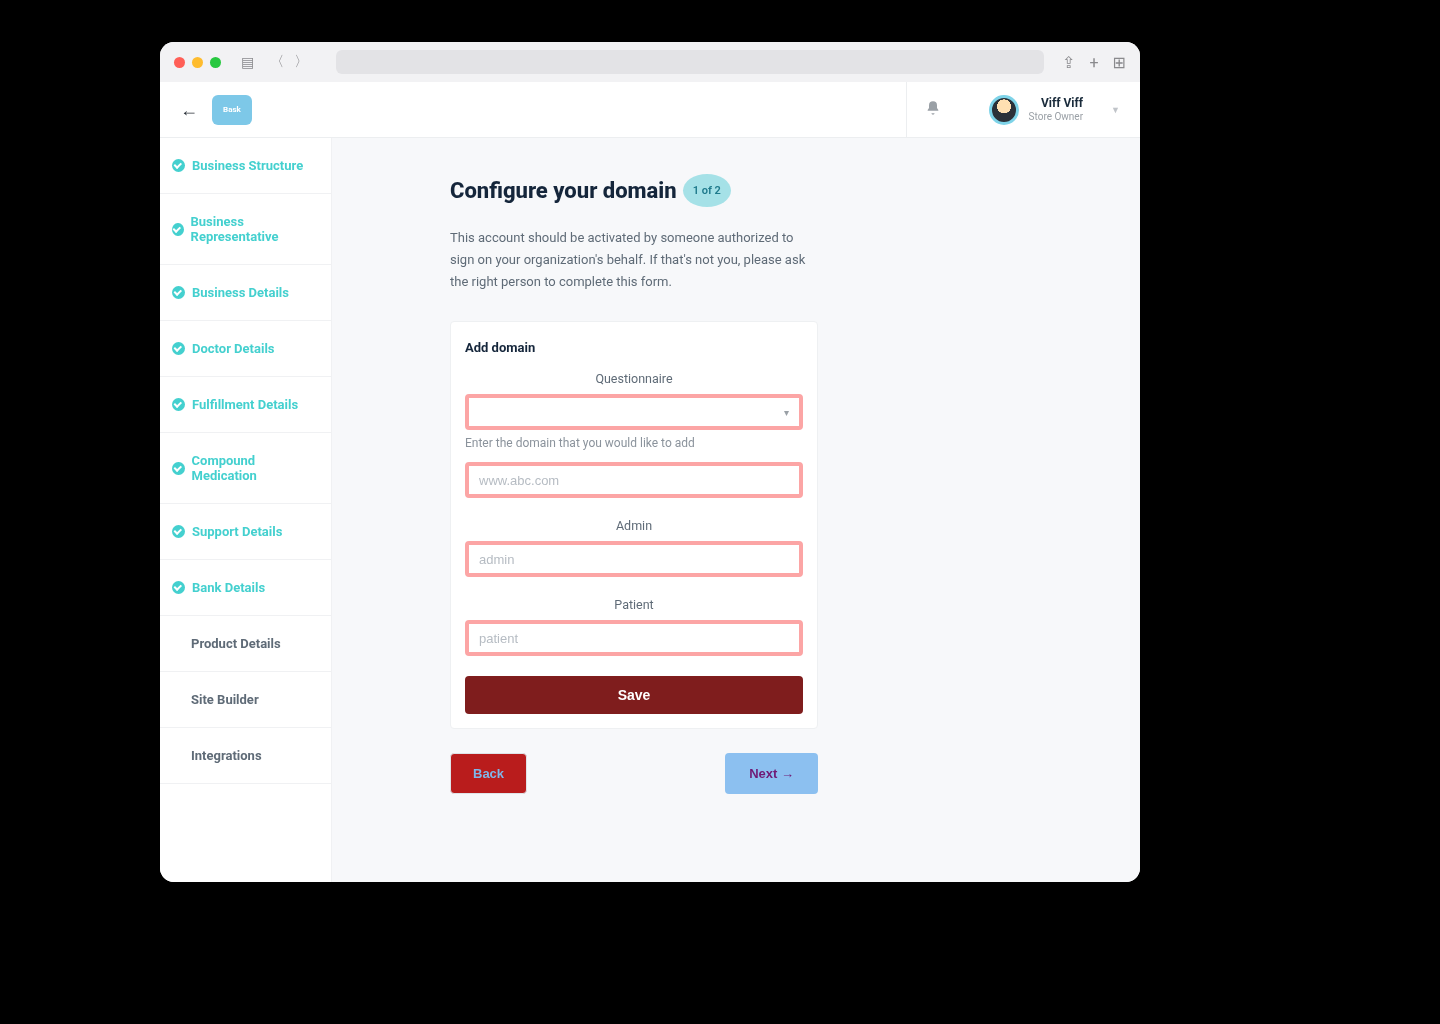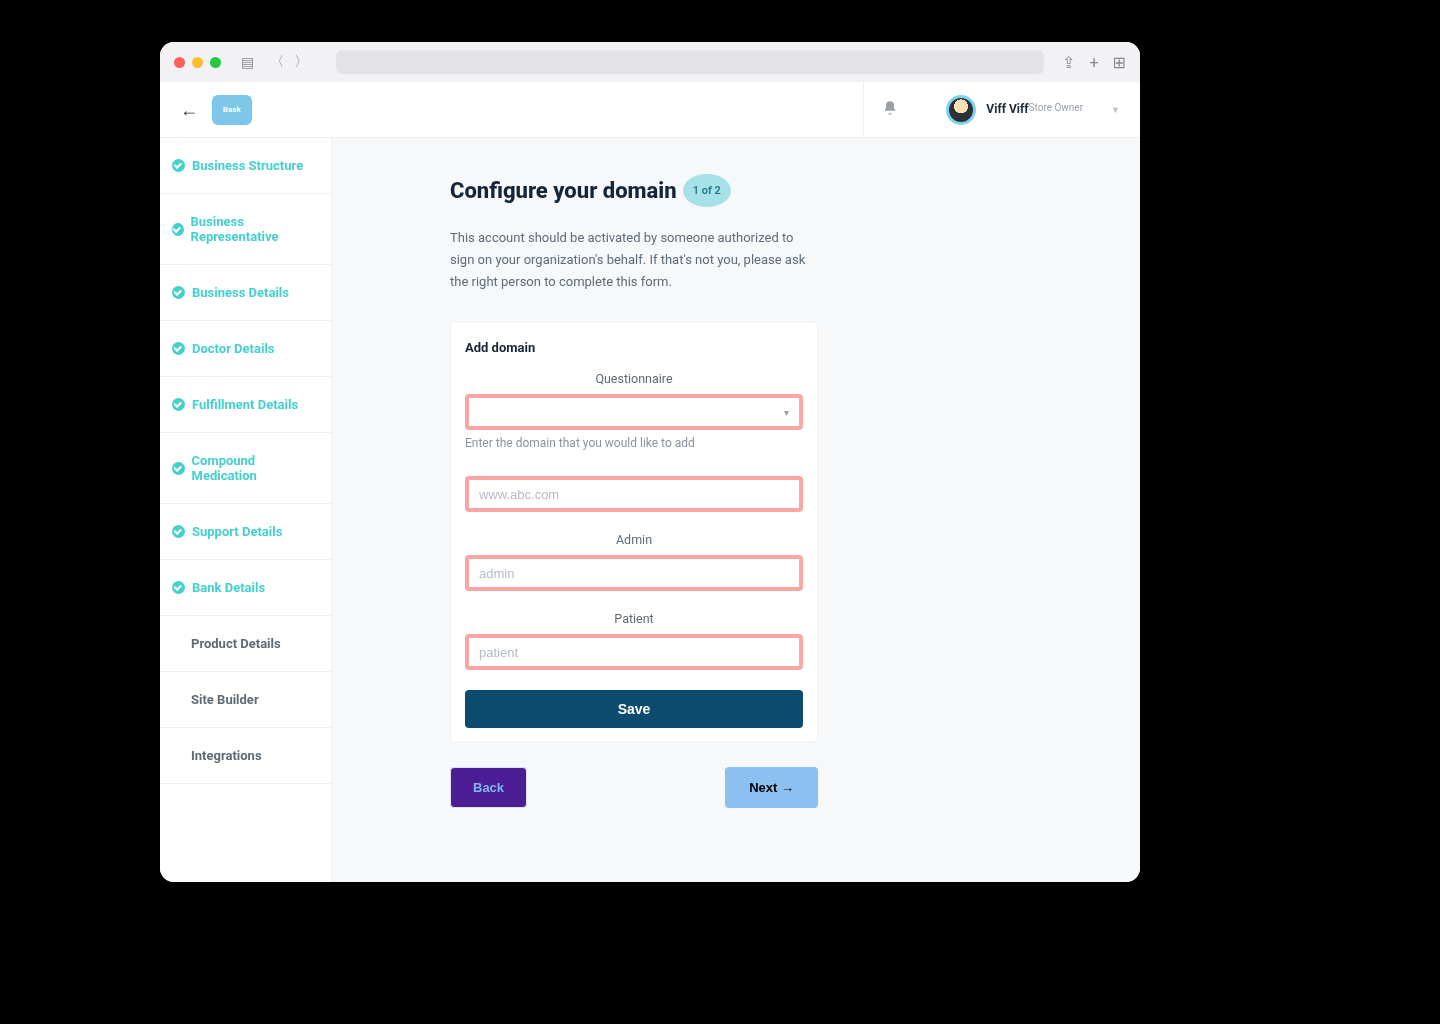--- a/index.html
+++ b/index.html
@@ -62,21 +62,21 @@
 }
 .appheader-spacer { flex: 1; }
 .bell-wrap { padding: 0 18px; border-left: 1px solid #eceef0; height: 100%; display:flex;align-items:center;}
 .bell { color: #9aa0a6; }
 .userbox { display: flex; align-items: center; gap: 10px; padding-left: 16px;}
 .avatar {
   width: 30px; height: 30px; border-radius: 50%;
   background: radial-gradient(circle at 50% 35%, #ffe0b2 35%, #2b3139 36%);
   border: 3px solid #7ed3e8;
 }
-.userinfo { display: flex; line-height: 1.2; text-align: right;}
+.userinfo { display: flex; flex-direction: column; line-height: 1.2; text-align: right;}
 .username { font-weight: 700; font-size: 12px; color: #1a2b3b; }
 .userrole { font-size: 10px; color: #9aa0a6; }
 .userchev { color: #c0c4c9; font-size: 9px; margin-left: 18px;}
 .content { flex: 1; display: flex; overflow: hidden; }
 .sidebar {
   width: 172px;
   border-right: 1px solid #f0f1f3;
   overflow-y: auto;
   background: #fff;
 }
@@ -145,56 +145,56 @@
   border: 4px solid #fca5a5;
   border-radius: 4px;
   padding: 0 10px;
   font-size: 13px;
   color: #5f6b77;
   background: #fff;
   margin-bottom: 6px;
 }
 .select { position: relative; display:flex;align-items:center;justify-content:flex-end;}
 .select::after { content:"▾"; color:#9aa0a6; font-size:10px;}
-.helper { font-size: 12px; color: #8b939c; margin-bottom: 26px; display:block;}
+.helper { font-size: 12px; color: #8b939c; margin-bottom: 12px; display:block;}
 .field-gap { height: 14px; }
 .save-btn {
   width: 100%;
   height: 38px;
-  background: #0c4a6e;
+  background: #7f1d1d;
   color: #fff;
   border: none;
   border-radius: 4px;
   font-size: 14px;
   font-weight: 600;
   margin-top: 14px;
   cursor: pointer;
 }
 .nav-row {
   width: 368px;
   display: flex;
   justify-content: space-between;
   margin-top: 24px;
 }
 .btn-back {
   padding: 12px 22px;
-  background: #4c1d95;
+  background: #b91c1c;
   border: 1px solid #dfe3e7;
   border-radius: 4px;
   color: #7fb7ea;
   font-size: 13px;
   font-weight: 600;
   cursor:pointer;
 }
 .btn-next {
   padding: 12px 24px;
   background: #8cc0f0;
   border: none;
   border-radius: 4px;
-  color: #000000;
+  color: #701a75;
   font-size: 13px;
   font-weight: 600;
   cursor:pointer;
   margin-left:18px;
 }
 ::placeholder { color: #b6bcc3; }
 </style>
 </head>
 <body>
 

